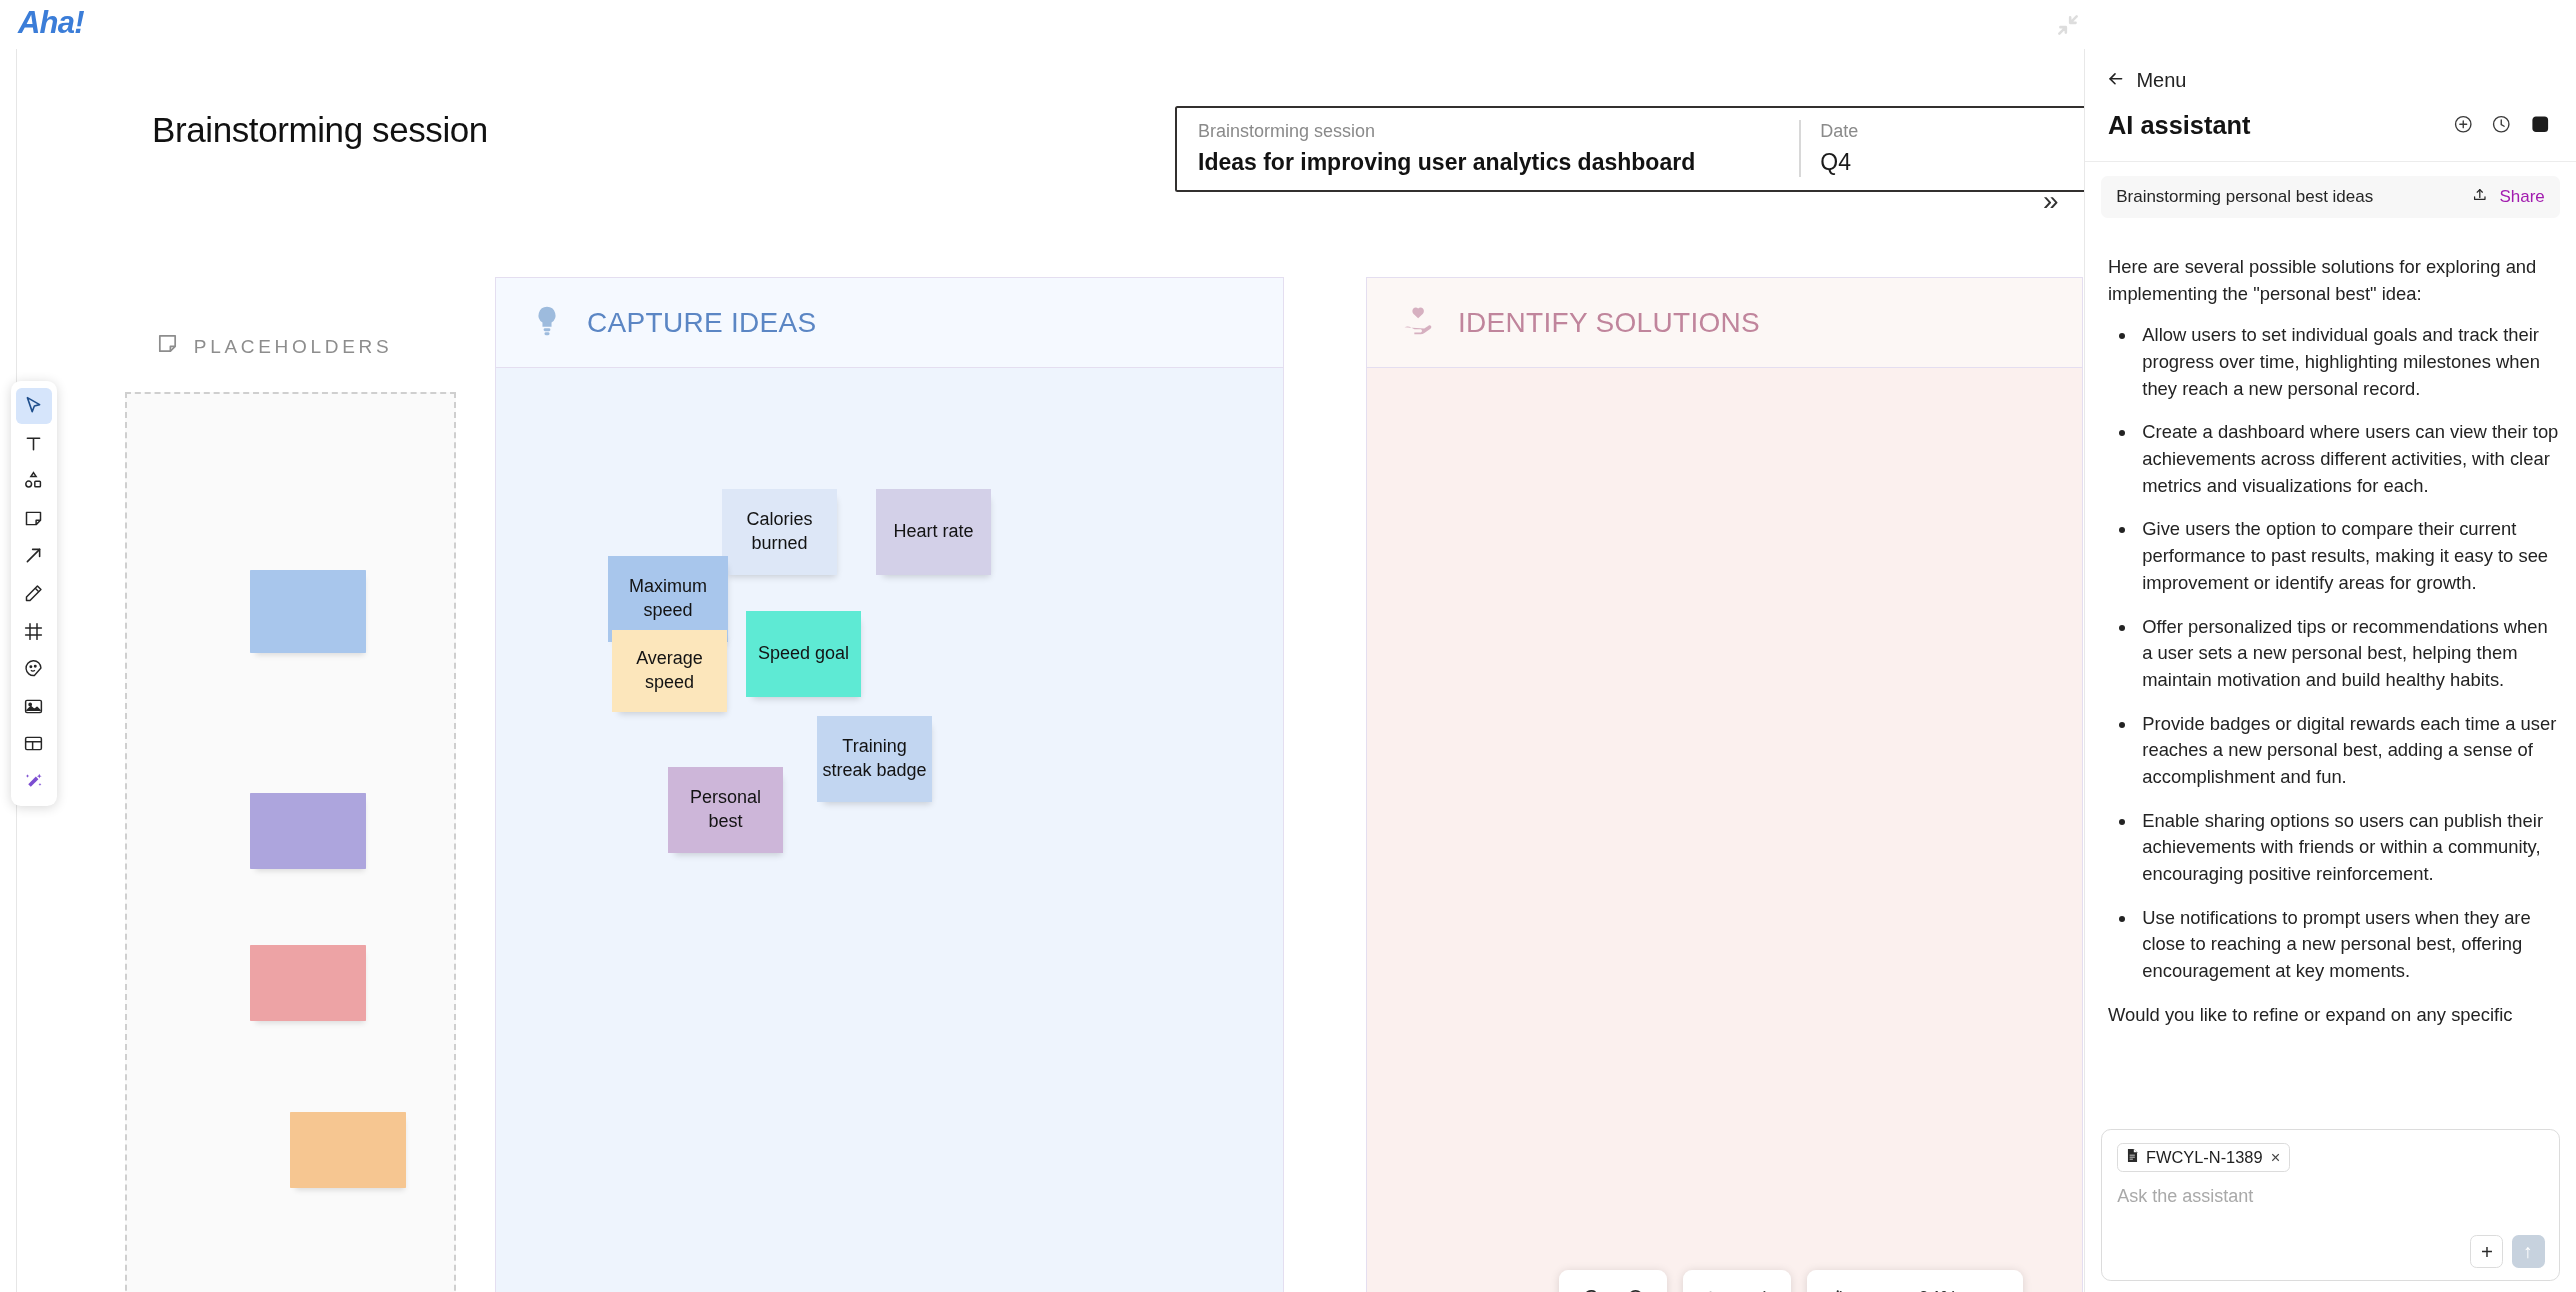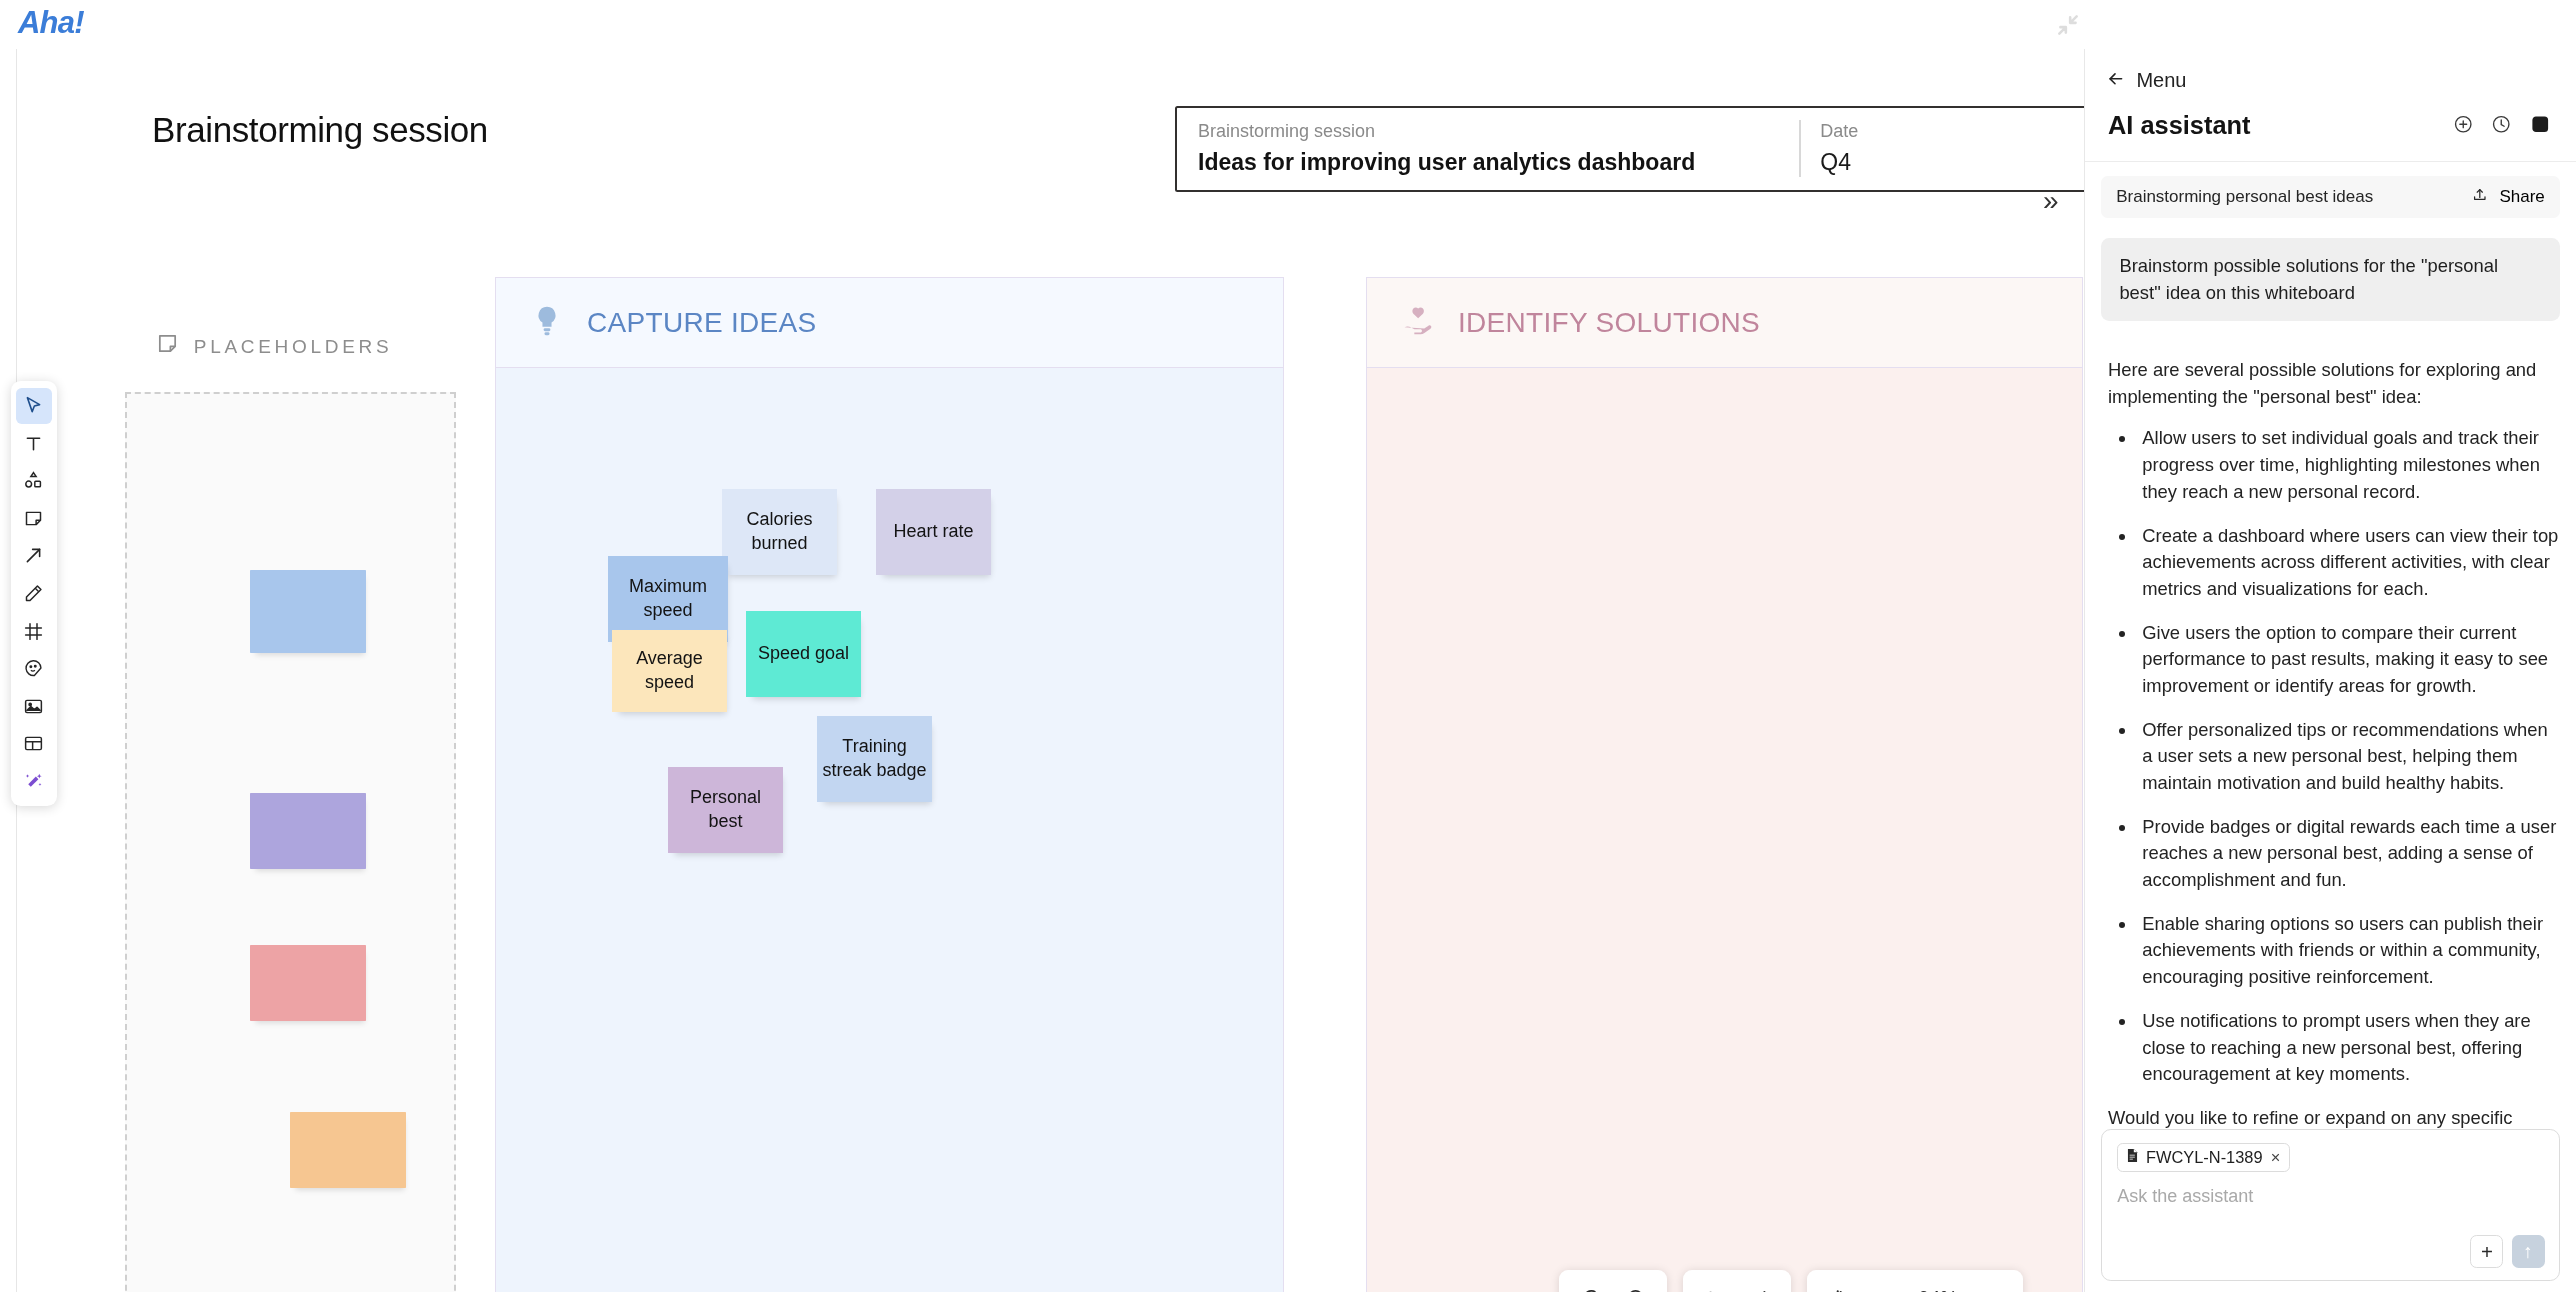--- a/index.html
+++ b/index.html
@@ -166,21 +166,21 @@
   .ai-actions { display: flex; align-items: center; gap: 18px; }
   .ai-actions svg { width: 20.5px; height: 20.5px; }
   .ai-sep { height: 0.8px; background: #ececec; margin-top: 21px; }
 
   .thread-row {
     display: flex; align-items: center; justify-content: space-between;
     background: #f7f7f7; border-radius: 6.6px;
     margin: 14px 16.4px 0 16.4px; padding: 10.7px 14.8px;
   }
   .thread-name { font-size: 17px; color: #262626; }
-  .share-btn { display: flex; align-items: flex-end; gap: 12px; font-size: 17px; color: #000000; cursor: pointer; }
+  .share-btn { display: flex; align-items: flex-end; gap: 12px; font-size: 17px; color: #a21caf; cursor: pointer; }
   .share-btn svg { width: 15.6px; height: 15.6px; }
 
   .ai-scroll {
     flex: 1; overflow: hidden; position: relative;
     padding: 0 16.4px;
   }
   .user-msg {
     background: #efefef; border-radius: 8.2px;
     margin-top: 19.7px; padding: 15.6px 18px;
     font-size: 18.4px; line-height: 1.42; color: #1e1e1e;
@@ -471,21 +471,20 @@
               <path d="M12 16V4"></path>
               <path d="M8 8l4-4 4 4"></path>
               <path d="M4 15v4h16v-4"></path>
             </svg>
         </span>
         <span>Share</span>
       </div>
     </div>
 
     <div class="ai-scroll">
-      <div class="user-msg">Brainstorm possible solutions for the "personal best" idea on this whiteboard</div>
       <div class="assist-intro">Here are several possible solutions for exploring and implementing the "personal best" idea:</div>
       <ul class="assist-list" id="assist-list">
           <li>Allow users to set individual goals and track their progress over time, highlighting milestones when they reach a new personal record.</li>
           <li>Create a dashboard where users can view their top achievements across different activities, with clear metrics and visualizations for each.</li>
           <li>Give users the option to compare their current performance to past results, making it easy to see improvement or identify areas for growth.</li>
           <li>Offer personalized tips or recommendations when a user sets a new personal best, helping them maintain motivation and build healthy habits.</li>
           <li>Provide badges or digital rewards each time a user reaches a new personal best, adding a sense of accomplishment and fun.</li>
           <li>Enable sharing options so users can publish their achievements with friends or within a community, encouraging positive reinforcement.</li>
           <li>Use notifications to prompt users when they are close to reaching a new personal best, offering encouragement at key moments.</li>
         </ul>

